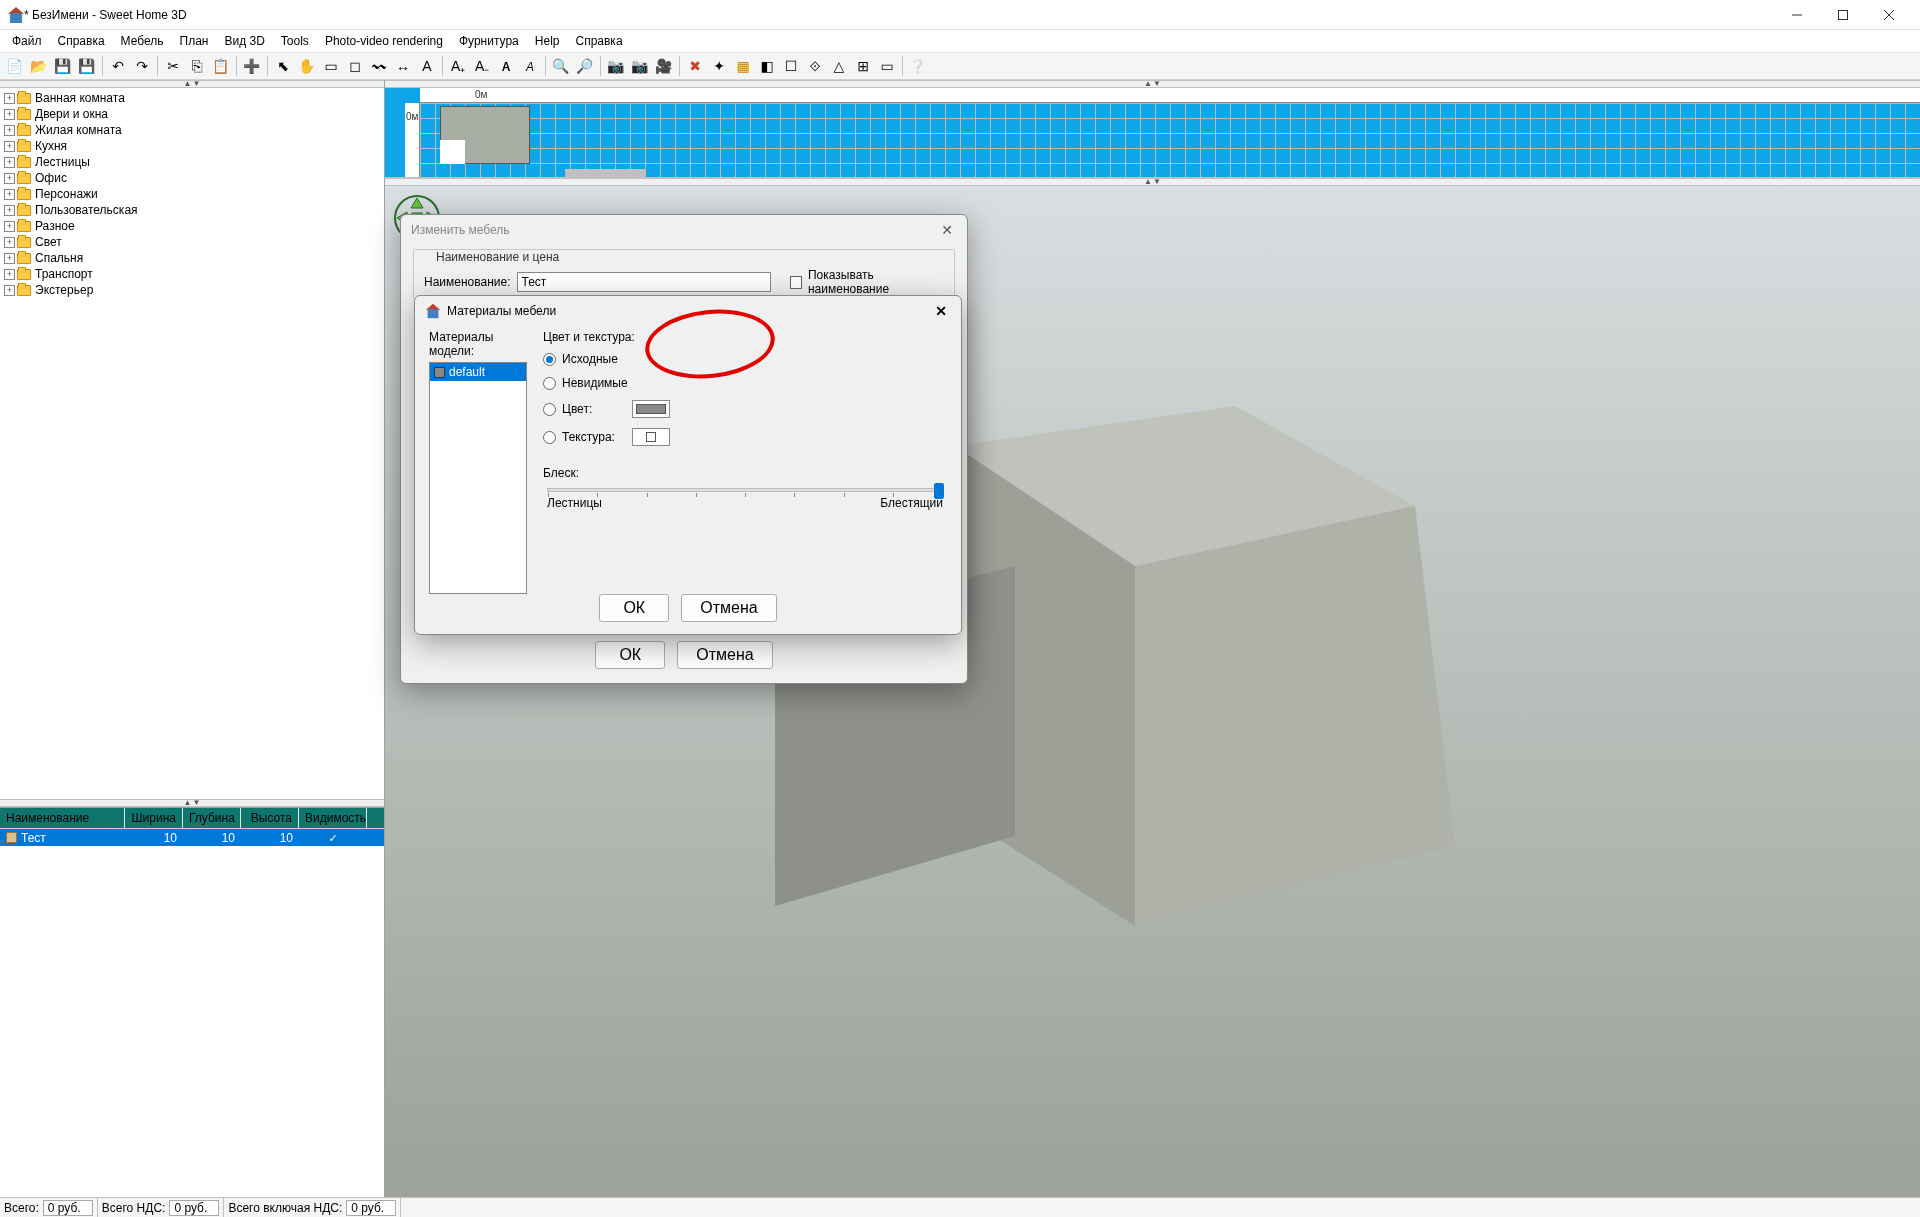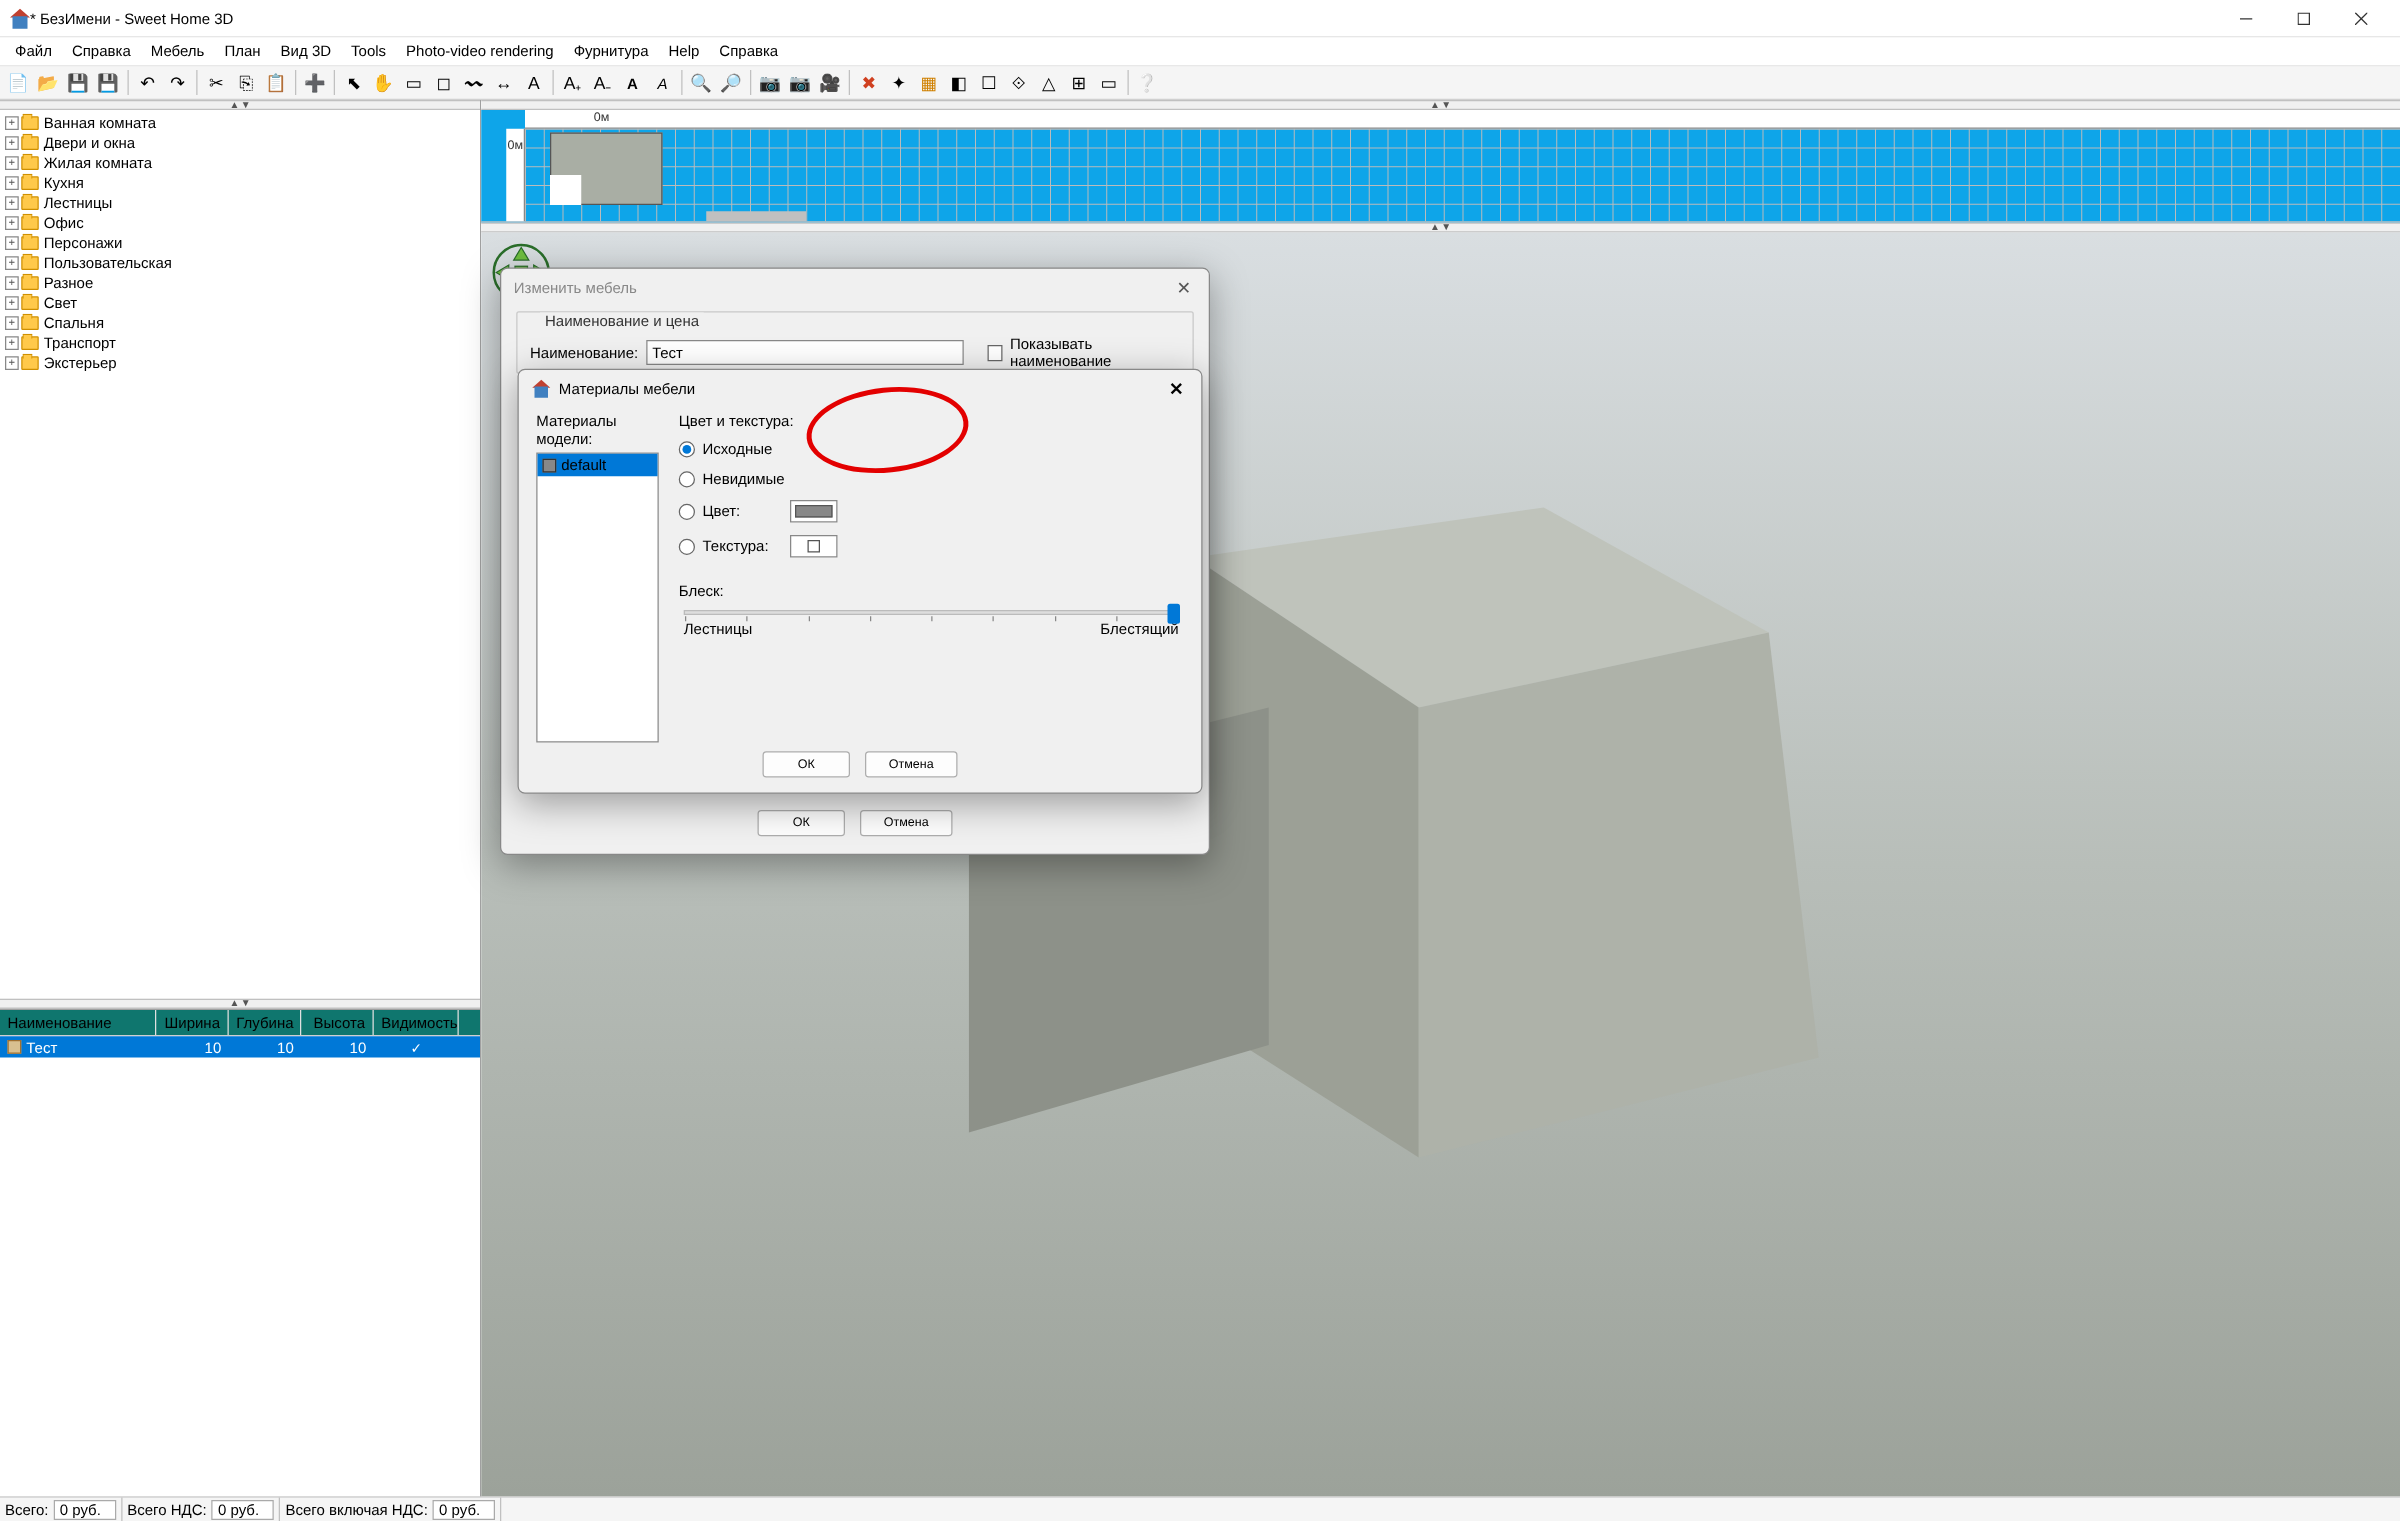--- a/index.html
+++ b/index.html
@@ -66,34 +66,34 @@
 
 .dialog { position: absolute; background: #f0f0f0; border: 1px solid #888; border-radius: 6px; box-shadow: 0 8px 30px rgba(0,0,0,0.35); }
 .dialog-title { height: 30px; display:flex; align-items:center; padding:0 10px; color:#888; font-size:13px;}
 .dialog-close { margin-left:auto; font-size:14px; color:#555; cursor:pointer; width:20px; height:20px; display:flex; align-items:center; justify-content:center;}
 .fieldset-label { font-size:12px; color:#333; padding:0 4px; background:#f0f0f0; position:relative; top:-8px; left:8px; display:inline-block;}
 .groupbox { border:1px solid #c8c8c8; margin:6px 12px; padding:8px 10px 10px; border-radius:2px;}
 .form-row { display:flex; align-items:center; gap:6px; margin:6px 0; }
 .form-row label { font-size:12px; }
 input[type=text].field { border:1px solid #888; padding:2px 4px; font-size:12px; background:#fff; }
 .checkbox { width:13px; height:13px; border:1px solid #666; background:#fff; display:inline-block; }
-.btn { background:#fdfdfd; border:1px solid #adadad; border-radius:3px; padding:4px 18px; font-size:10px; min-width:70px; text-align:center;}
+.btn { background:#fdfdfd; border:1px solid #adadad; border-radius:3px; padding:4px 18px; font-size:16px; min-width:70px; text-align:center;}
 
 .radio { width:13px; height:13px; border:1px solid #666; border-radius:50%; display:inline-flex; align-items:center; justify-content:center; background:#fff;}
 .radio.checked::after { content:''; width:7px; height:7px; background:#0078d7; border-radius:50%; }
 .swatch { width:38px; height:18px; border:1px solid #888; background:#fff; display:flex; align-items:center; justify-content:center;}
 .swatch .inner { width:30px; height:10px; border:1px solid #555; background:#888;}
 .swatch .square { width:10px; height:10px; border:1px solid #555; background:#fff;}
 .slider-track { height:4px; background:#ddd; border:1px solid #bbb; position:relative; margin: 8px 0 4px;}
 .slider-thumb { position:absolute; top:-6px; width:10px; height:16px; background:#0078d7; border-radius:2px;}
 .slider-tick { position:absolute; top:4px; width:1px; height:4px; background:#888;}
 
 .listbox { border:1px solid #888; background:#fff; }
 .list-item { padding:2px 4px; font-size:12px; display:flex; align-items:center; gap:4px;}
-.list-item.selected { background:#0078d7; color:#000000; }
+.list-item.selected { background:#0078d7; color:#ffffff; }
 .mat-swatch { width:11px; height:11px; border:1px solid #333; background:#888; }
 
 .annotation { position:absolute; border:4px solid #e30000; border-radius:50%; pointer-events:none; }
 
 
 .sh-icon { display:inline-block; width:16px; height:16px; position:relative;}
 .sh-icon .roof { position:absolute; top:0; left:0; width:0; height:0; border-left:8px solid transparent; border-right:8px solid transparent; border-bottom:7px solid #c04030;}
 .sh-icon .wall { position:absolute; top:6px; left:2px; width:12px; height:10px; background:#4080c0;}
 
 

